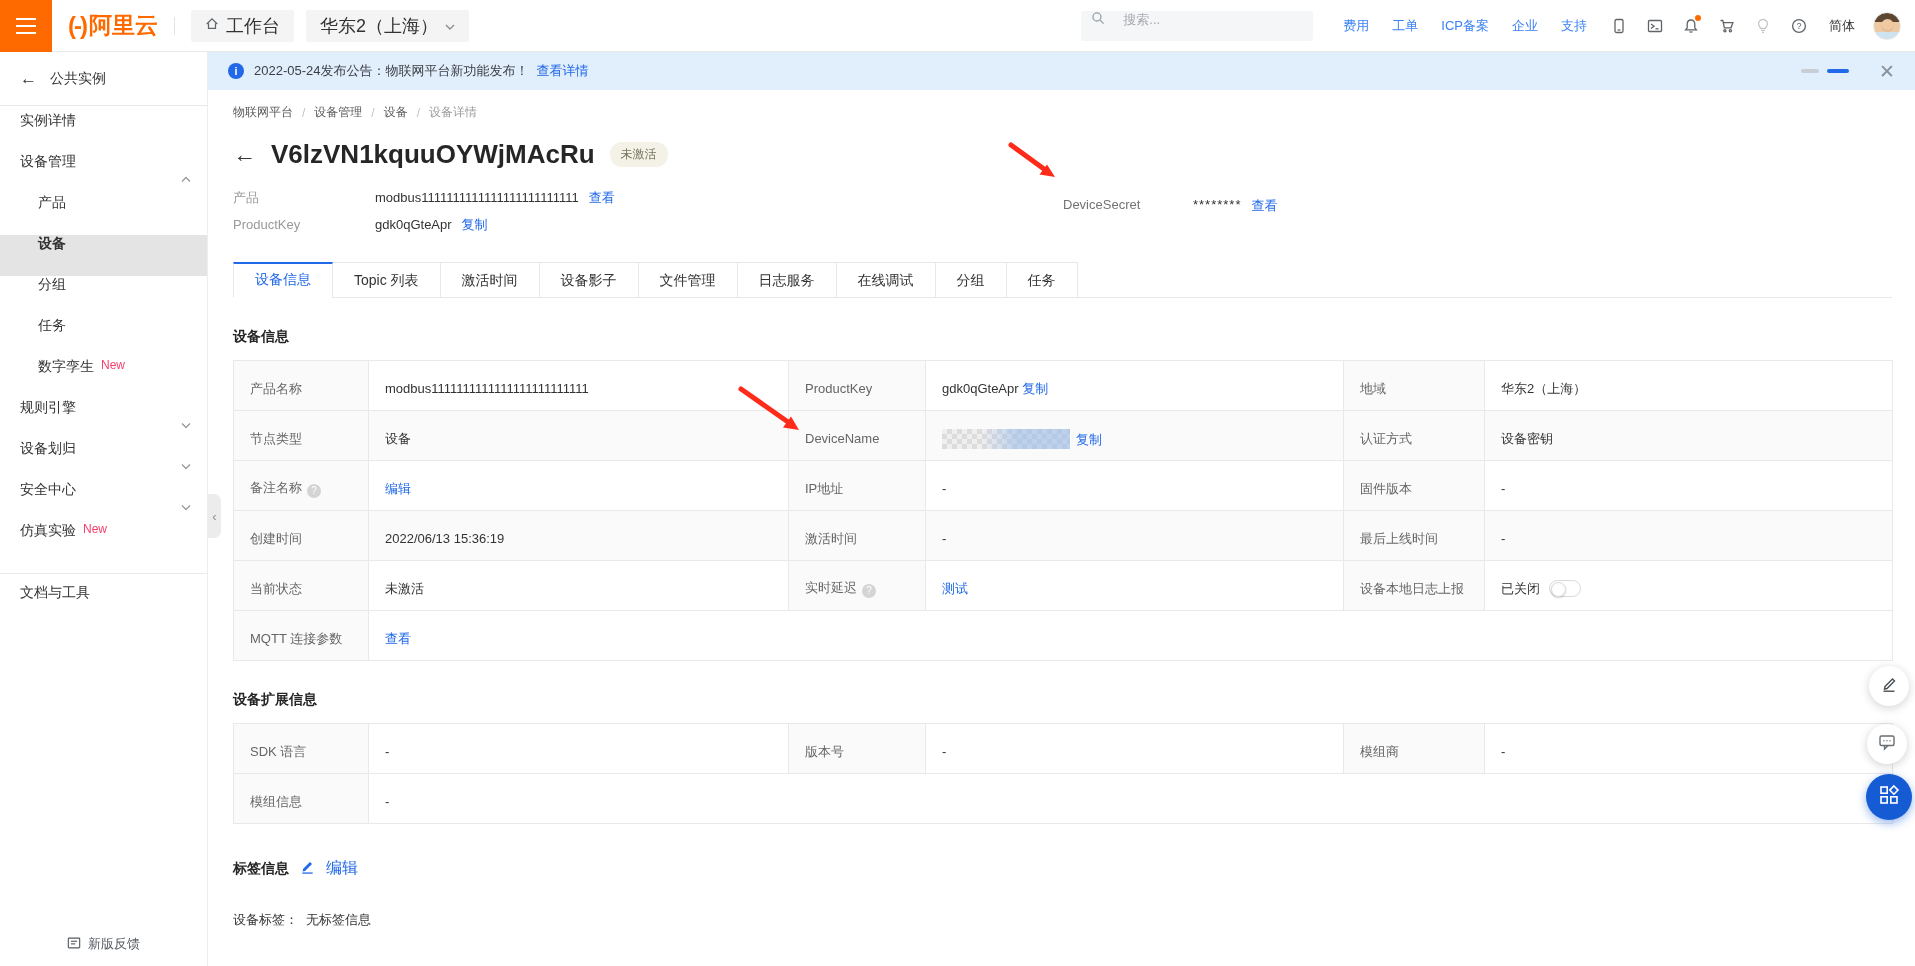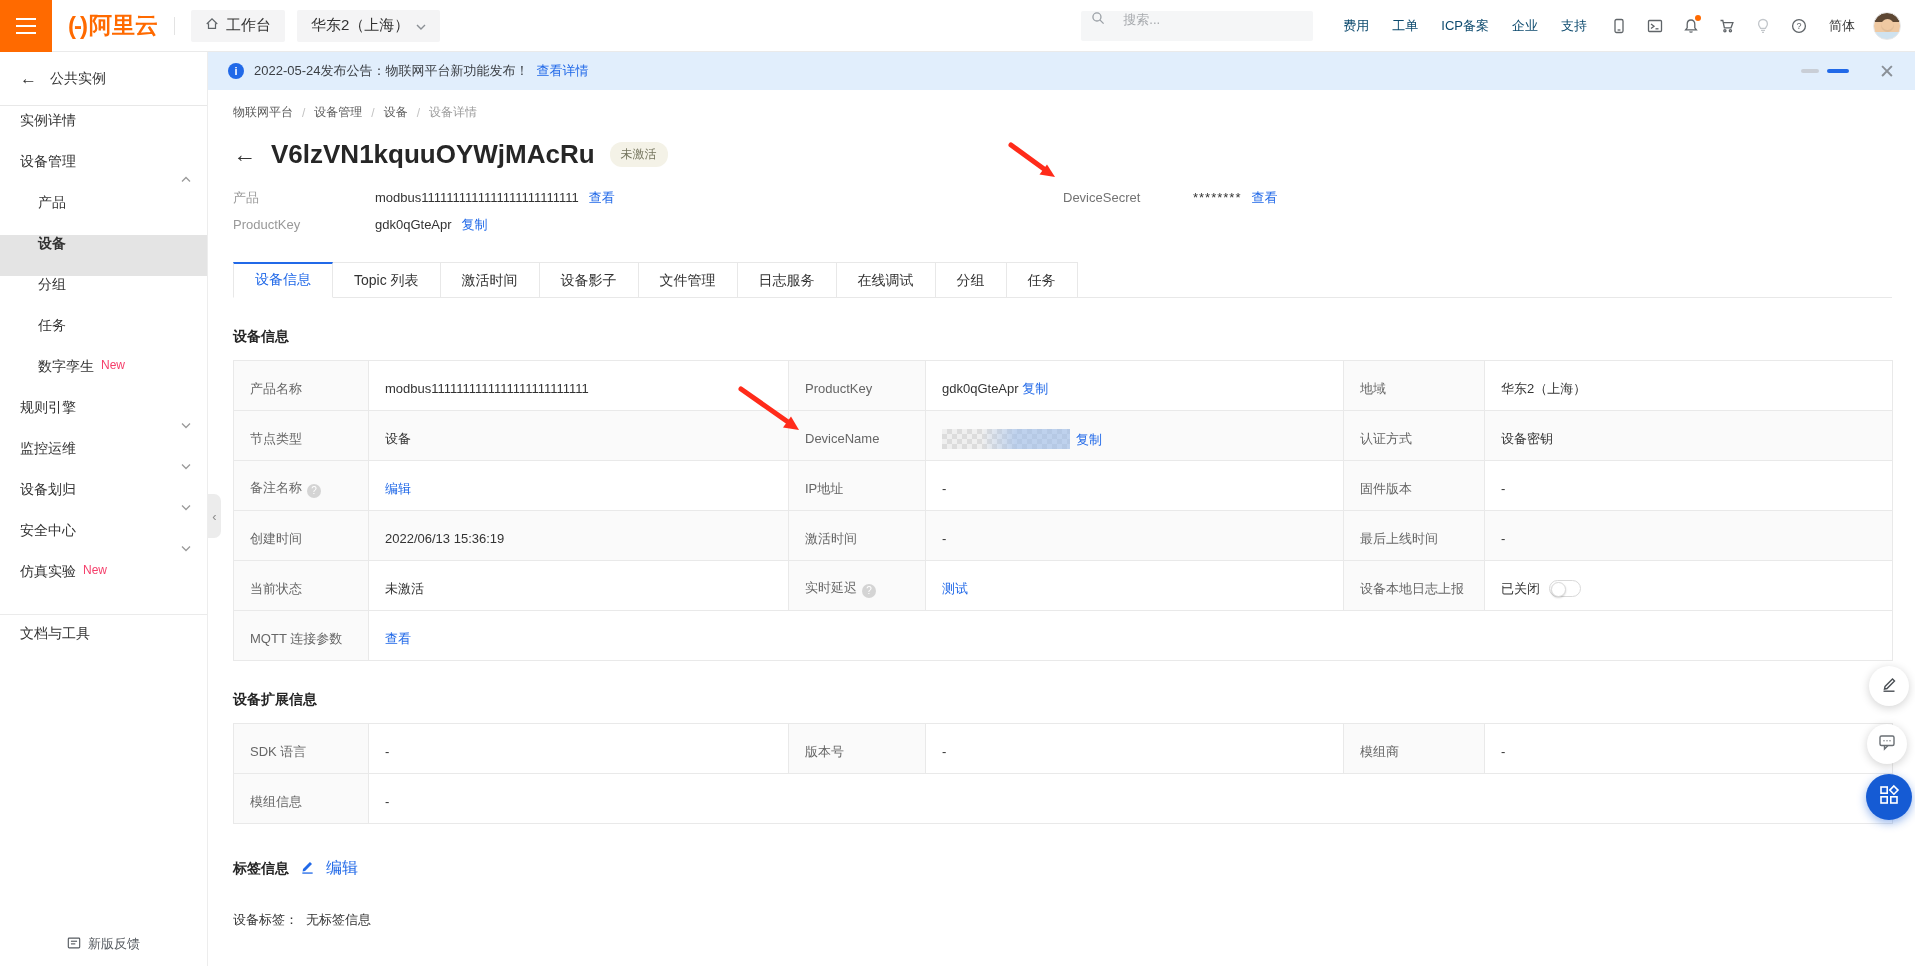--- a/index.html
+++ b/index.html
@@ -15,28 +15,28 @@
   .topbar { position:absolute; left:0; top:0; width:1915px; height:52px; background:#fff;
             border-bottom:1px solid #eaeaea; display:flex; align-items:center; z-index:7; }
   .hamburger { width:52px; height:52px; background:#ff6a00; display:flex; flex-direction:column;
                justify-content:center; align-items:center; gap:5px; cursor:pointer; flex:0 0 auto; }
   .hamburger i { display:block; width:20px; height:2px; background:#fff; }
   .logo { display:flex; align-items:center; margin-left:16px; color:#ff6a00; font-weight:bold;
           font-size:23px; cursor:pointer; white-space:nowrap; }
   .logo-mark { margin-right:3px; letter-spacing:-2px; font-size:24px; }
   .top-divider { width:1px; height:18px; background:#e3e3e3; margin:0 16px; }
   .top-btn { height:32px; background:#f4f4f5; border-radius:2px; display:flex; align-items:center;
-             gap:7px; padding:0 14px; font-size:15px; color:#333; margin-right:12px; cursor:pointer; white-space:nowrap; }
+             gap:7px; padding:0 14px; font-size:18px; color:#333; margin-right:12px; cursor:pointer; white-space:nowrap; }
   .chev-svg { display:inline-block; }
   .top-search { margin-left:auto; width:232px; height:30px; background:#f5f6f7; border-radius:2px;
                 display:flex; align-items:flex-start; gap:16px; padding:0 10px; }
   .top-search input { flex:1; border:none; outline:none; background:transparent; font-size:13px;
                       color:#333; font-family:"Liberation Sans",sans-serif; }
   .top-search input::placeholder { color:#a6a9ad; }
-  .top-menu { display:flex; align-items:center; gap:23px; margin-left:30px; font-size:13px; color:#0c4a6e; }
+  .top-menu { display:flex; align-items:center; gap:23px; margin-left:30px; font-size:13px; color:#3b82f6; }
   .top-menu span { cursor:pointer; white-space:nowrap; }
   .top-icons { display:flex; align-items:center; gap:20px; margin-left:24px; }
   .ticon { position:relative; display:flex; cursor:pointer; }
   .bell-dot { position:absolute; right:-2px; top:-3px; width:6px; height:6px; border-radius:50%; background:#ff6a00; }
   .lang { font-size:13px; margin-left:22px; cursor:pointer; }
   .avatar { width:28px; height:28px; border-radius:50%; margin:0 14px 0 18px; cursor:pointer;
             border:1px solid #e8e8e8; overflow:hidden; position:relative;
             background:linear-gradient(180deg,#5d4733 0 34%,#efc9a2 34% 72%,#cfe2ef 72%); }
   .avatar::after { content:""; position:absolute; left:7px; top:6px; width:13px; height:13px;
                    border-radius:50%; background:#efc9a2; box-shadow:inset 0 -2px 0 rgba(0,0,0,.06); }
@@ -81,21 +81,21 @@
   .breadcrumb .current { color:#9b9b9b; cursor:default; }
   .title-row { margin-top:18px; display:flex; align-items:center; gap:15px; }
   .back-btn { font-size:23px; color:#333; cursor:pointer; line-height:1; }
   .page-title { margin:0; font-size:26px; font-weight:bold; color:#262626; }
   .status-pill { background:#f4f2e7; color:#75755e; font-size:12px; padding:4px 11px; border-radius:12px; }
   .meta { position:relative; margin-top:14px; font-size:13px; }
   .meta-row { height:27px; display:flex; align-items:center; }
   .meta-label { width:142px; color:#999; flex:0 0 auto; }
   .meta-val { color:#333; }
   .meta-row .link { margin-left:10px; }
-  .secret { position:absolute; left:830px; top:0; height:27px; display:flex; align-items:center; }
+  .secret { position:absolute; left:830px; top:13px; height:27px; display:flex; }
   .secret-label { color:#737373; width:130px; flex:0 0 auto; }
   .secret-value { color:#333; letter-spacing:1px; margin-right:10px; }
 
   .tabbar { display:flex; margin-top:24px; position:relative; }
   .tabbar::after { content:""; position:absolute; left:0; right:0; bottom:0; height:1px; background:#e8e8e8; }
   .tab { position:relative; z-index:1; height:36px; line-height:34px; padding:0 21px; font-size:14px;
          color:#333; background:#fff; border:1px solid #e8e8e8; border-left:none; cursor:pointer; white-space:nowrap; }
   .tab:first-child { border-left:1px solid #e8e8e8; }
   .tab.active { color:#2169e8; border-top:2px solid #2169e8; line-height:31px; border-bottom:1px solid #fff; }
 
@@ -274,28 +274,20 @@
     </div>
     <div class="side-item">
       <span>规则引擎</span>
       <span class="chev">
         <svg width="10" height="7" viewBox="0 0 10 7" fill="none" stroke="#9a9a9a" stroke-width="1.3">
             <polyline points="1,1.5 5,5.5 9,1.5"></polyline>
           </svg>
       </span>
     </div>
     <div class="side-item">
-      <span>监控运维</span>
-      <span class="chev">
-        <svg width="10" height="7" viewBox="0 0 10 7" fill="none" stroke="#9a9a9a" stroke-width="1.3">
-            <polyline points="1,1.5 5,5.5 9,1.5"></polyline>
-          </svg>
-      </span>
-    </div>
-    <div class="side-item">
       <span>设备划归</span>
       <span class="chev">
         <svg width="10" height="7" viewBox="0 0 10 7" fill="none" stroke="#9a9a9a" stroke-width="1.3">
             <polyline points="1,1.5 5,5.5 9,1.5"></polyline>
           </svg>
       </span>
     </div>
     <div class="side-item">
       <span>安全中心</span>
       <span class="chev">

